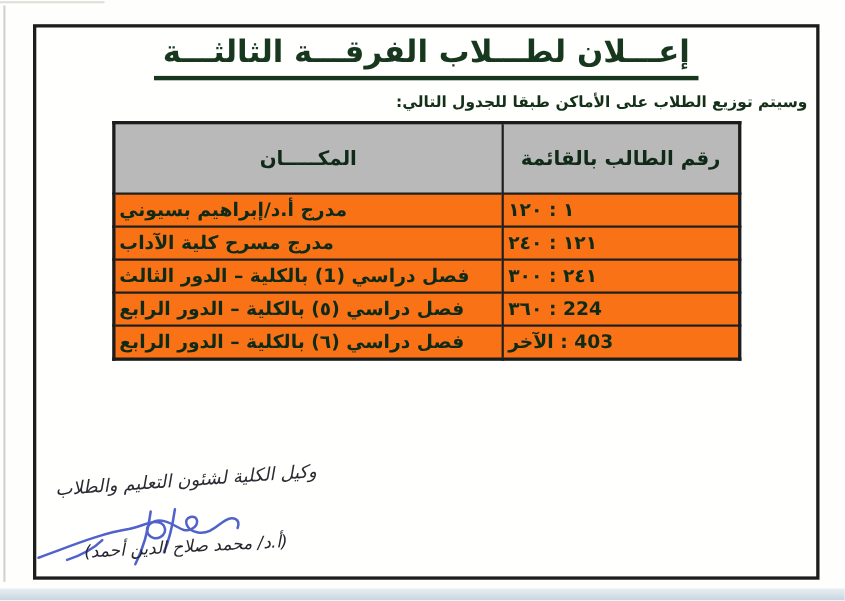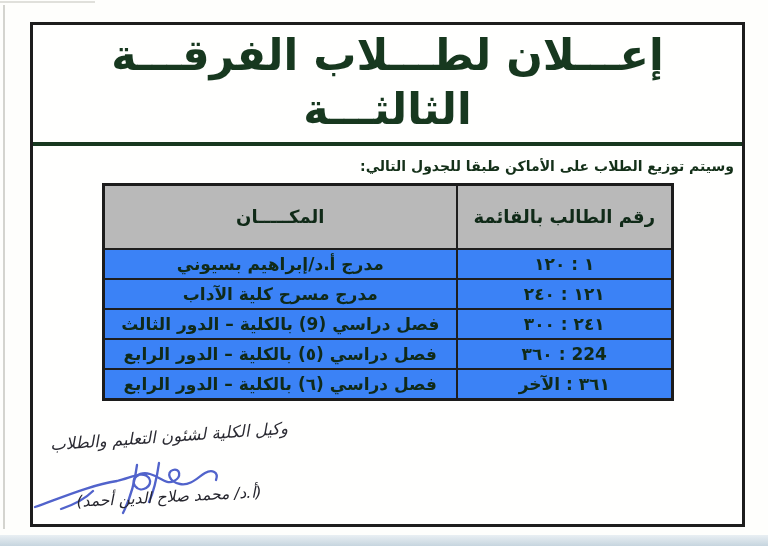--- a/index.html
+++ b/index.html
@@ -13,44 +13,44 @@
   .edge-top{position:absolute;left:0;top:1px;width:95px;height:2px;background:#d8d8d2;opacity:.8;}
   .bottom-strip{position:absolute;bottom:0;left:0;width:768px;height:11px;
     background:linear-gradient(180deg,#e9eff3 0%,#c6d5df 100%);}
   
   .page-frame{
     position:absolute;left:30px;top:22px;width:715px;height:505px;
     border:3px solid #1d1d1d;box-sizing:border-box;background:#fffffe;
   }
   .title-wrap{text-align:center;margin-top:4px;direction:rtl;}
   .title-text{
-    display:inline-block;font-size:43px;font-weight:bold;color:#17381f;
+    display:inline-block;font-size:28px;font-weight:bold;color:#17381f;
     border-bottom:4px solid #17381f;padding:0 8px 5px;line-height:1.25;
   }
   .body-text{
     direction:rtl;margin:8px 10px 0 14px;
     font-size:24px;font-weight:bold;color:#122e1b;line-height:1.5;
     text-align:justify;text-align-last:justify;
   }
   .dist-note{
     direction:rtl;text-align:right;margin:12px 8px 0 0;
     font-size:14px;font-weight:bold;color:#143019;
   }
   table.seating{
     direction:rtl;border-collapse:collapse;margin:9px auto 0;
     width:572px;border:3px solid #1c1c1c;
   }
   table.seating th{
     background:#b9b9b9;border:2px solid #1e1e1e;height:30px;
     font-size:18px;font-weight:bold;color:#102a18;padding:16px 4px;
   }
   table.seating td{
-    border:2px solid #1e1e1e;height:26px;text-align:center;
+    border:2px solid #1e1e1e;height:26px;text-align:left;
     font-size:17px;font-weight:bold;color:#102a18;padding:1px 4px;
-    background:#3b82f6;
+    background:#f97316;
   }
   col.c-num{width:215px;}
   
   .sig-block{position:absolute;left:6px;top:402px;width:260px;}
   .sig-title{
     direction:rtl;text-align:center;font-size:16.5px;color:#2b2b33;
     transform:rotate(-4deg);font-style:italic;letter-spacing:.5px;
   }
   .sig-svg{position:absolute;left:-6px;top:18px;}
   .sig-name{
@@ -88,28 +88,28 @@
       <tr>
         <td>١ : ١٢٠</td>
         <td>مدرج أ.د/إبراهيم بسيوني</td>
       </tr>
       <tr>
         <td>١٢١ : ٢٤٠</td>
         <td>مدرج مسرح كلية الآداب</td>
       </tr>
       <tr>
         <td>٢٤١ : ٣٠٠</td>
-        <td>فصل دراسي (9) بالكلية – الدور الثالث</td>
+        <td>فصل دراسي (1) بالكلية – الدور الثالث</td>
       </tr>
       <tr>
         <td>224 : ٣٦٠</td>
         <td>فصل دراسي (٥) بالكلية – الدور الرابع</td>
       </tr>
       <tr>
-        <td>٣٦١ : الآخر</td>
+        <td>403 : الآخر</td>
         <td>فصل دراسي (٦) بالكلية – الدور الرابع</td>
       </tr>
     </tbody>
   </table>
 
   <div class="sig-block">
     <div class="sig-title">وكيل الكلية لشئون التعليم والطلاب</div>
 
     <svg class="sig-svg" width="220" height="72" viewBox="0 0 220 72">
       <g fill="none" stroke="#4356c7" stroke-width="2.3" stroke-linecap="round" opacity="0.92">

